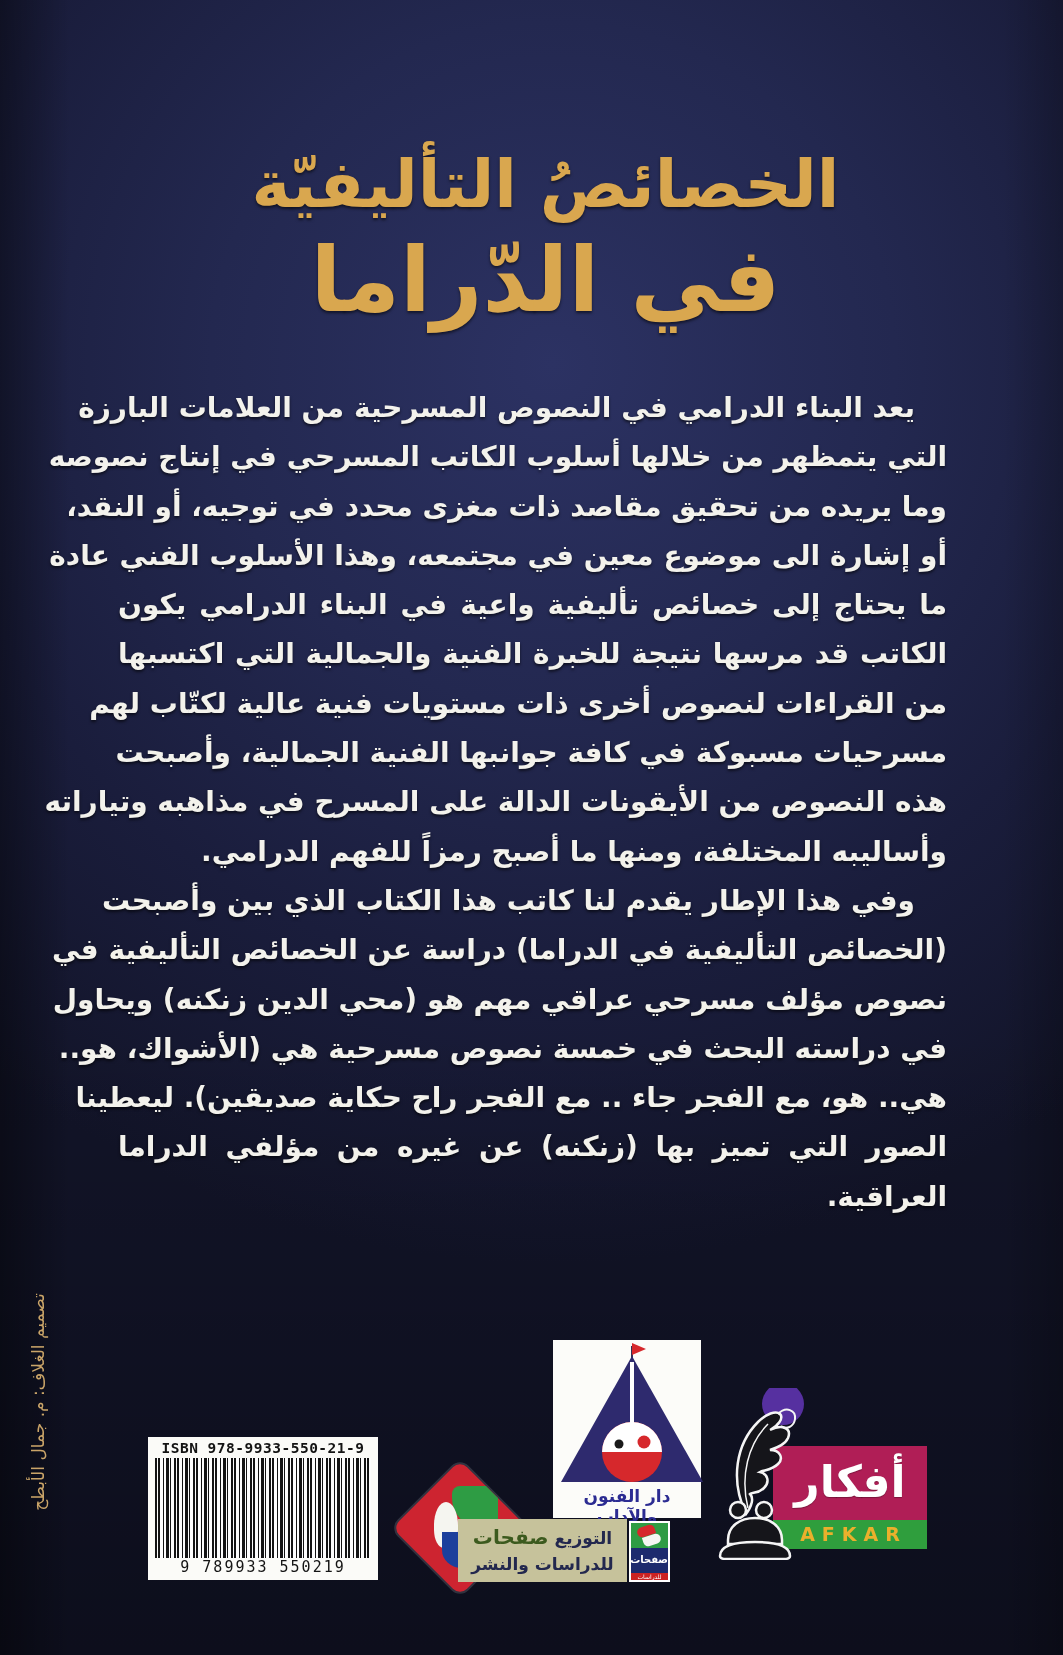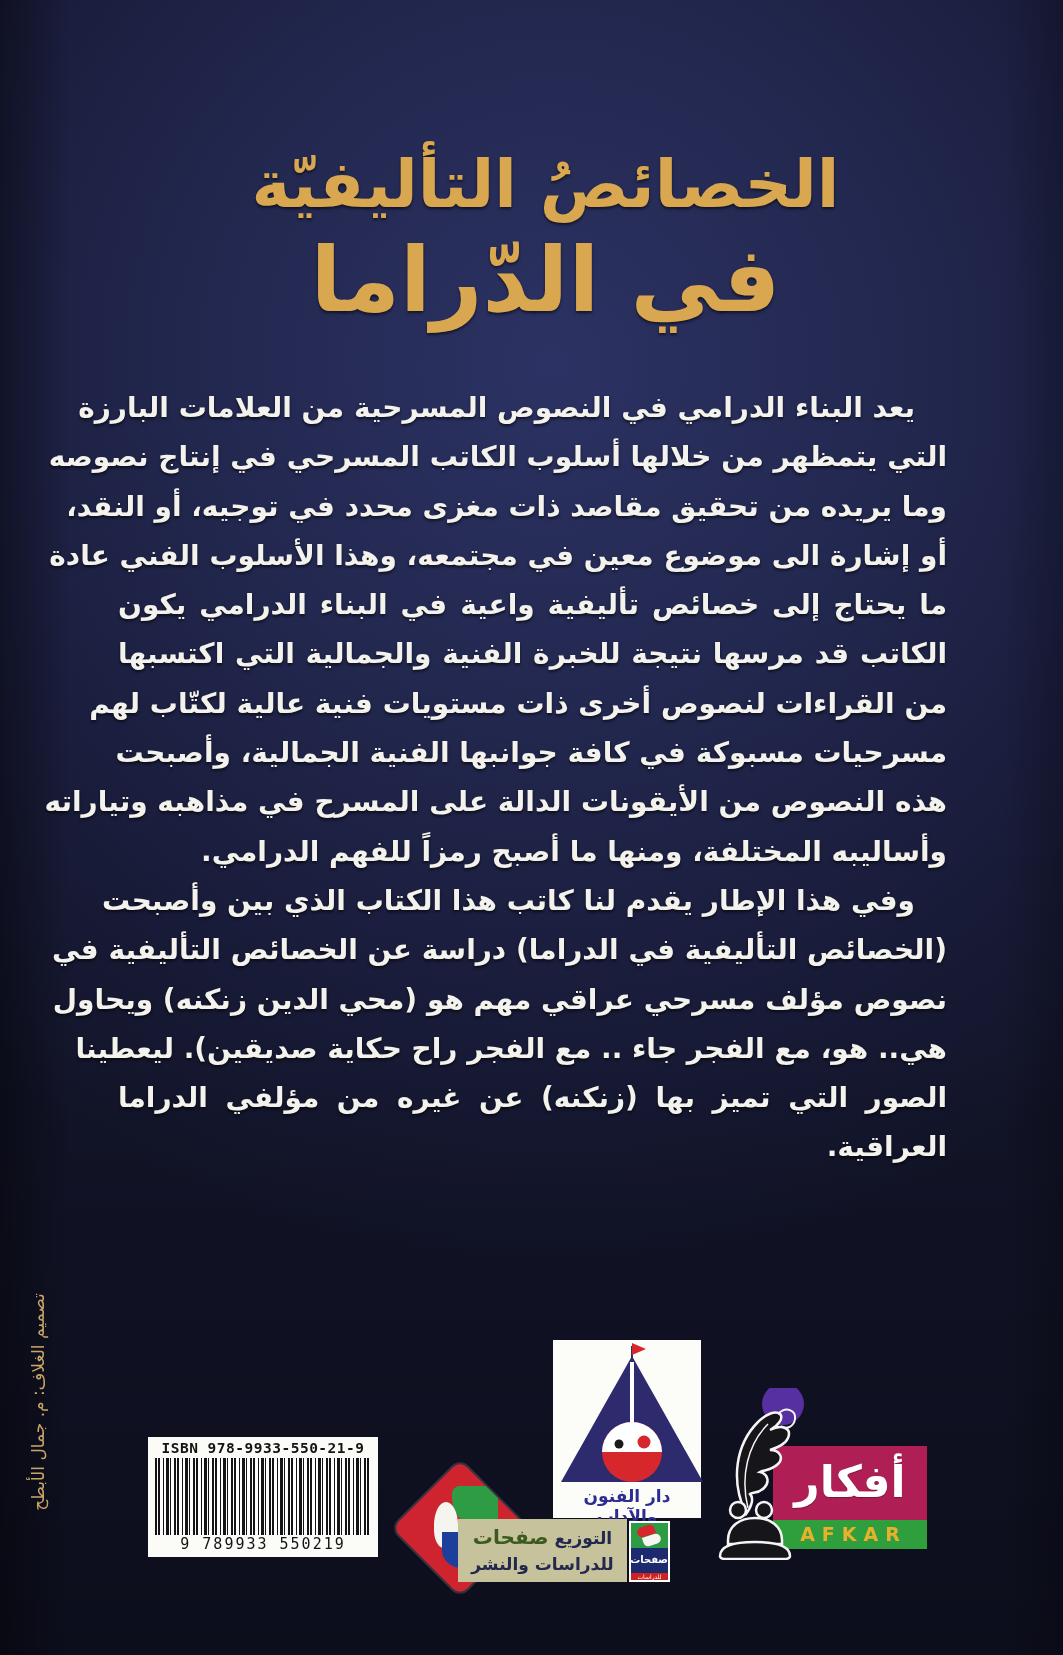--- a/index.html
+++ b/index.html
@@ -47,21 +47,21 @@
   
   .credit{
     position:absolute;left:-112px;top:1392px;width:300px;
     transform:rotate(-90deg);
     text-align:center;
     color:#c9a468;font-size:17px;letter-spacing:.5px;
     direction:rtl;
   }
   
   .isbn{
-    position:absolute;left:148px;top:1437px;width:230px;height:120px;
+    position:absolute;left:148px;top:1437px;width:230px;height:143px;
     background:#fbfbf8;box-sizing:border-box;
     padding:3px 7px 4px 7px;
     display:flex;flex-direction:column;
   }
   .isbn-label{
     font-family:"DejaVu Sans Mono",monospace;
     font-size:14.5px;font-weight:bold;color:#141414;
     text-align:center;letter-spacing:.5px;white-space:nowrap;
   }
   .bars{
@@ -157,20 +157,21 @@
     <div class="bline">أو إشارة الى موضوع معين في مجتمعه، وهذا الأسلوب الفني عادة</div>
     <div class="bline">ما يحتاج إلى خصائص تأليفية واعية في البناء الدرامي يكون</div>
     <div class="bline">الكاتب قد مرسها نتيجة للخبرة الفنية والجمالية التي اكتسبها</div>
     <div class="bline">من القراءات لنصوص أخرى ذات مستويات فنية عالية لكتّاب لهم</div>
     <div class="bline">مسرحيات مسبوكة في كافة جوانبها الفنية الجمالية، وأصبحت</div>
     <div class="bline">هذه النصوص من الأيقونات الدالة على المسرح في مذاهبه وتياراته</div>
     <div class="bline end">وأساليبه المختلفة، ومنها ما أصبح رمزاً للفهم الدرامي.</div>
     <div class="bline indent">وفي هذا الإطار يقدم لنا كاتب هذا الكتاب الذي بين وأصبحت</div>
     <div class="bline">(الخصائص التأليفية في الدراما) دراسة عن الخصائص التأليفية في</div>
     <div class="bline">نصوص مؤلف مسرحي عراقي مهم هو (محي الدين زنكنه) ويحاول</div>
+    <div class="bline">في دراسته البحث في خمسة نصوص مسرحية هي (الأشواك، هو..</div>
     <div class="bline">هي.. هو، مع الفجر جاء .. مع الفجر راح حكاية صديقين). ليعطينا</div>
     <div class="bline end">الصور التي تميز بها (زنكنه) عن غيره من مؤلفي الدراما العراقية.</div>
   </section>
 
   <div class="credit">تصميم الغلاف: م. جمال الأبطح</div>
 
   <div class="isbn">
     <div class="isbn-label">ISBN 978-9933-550-21-9</div>
     <div class="bars"></div>
     <div class="isbn-digits">9 789933 550219</div>

